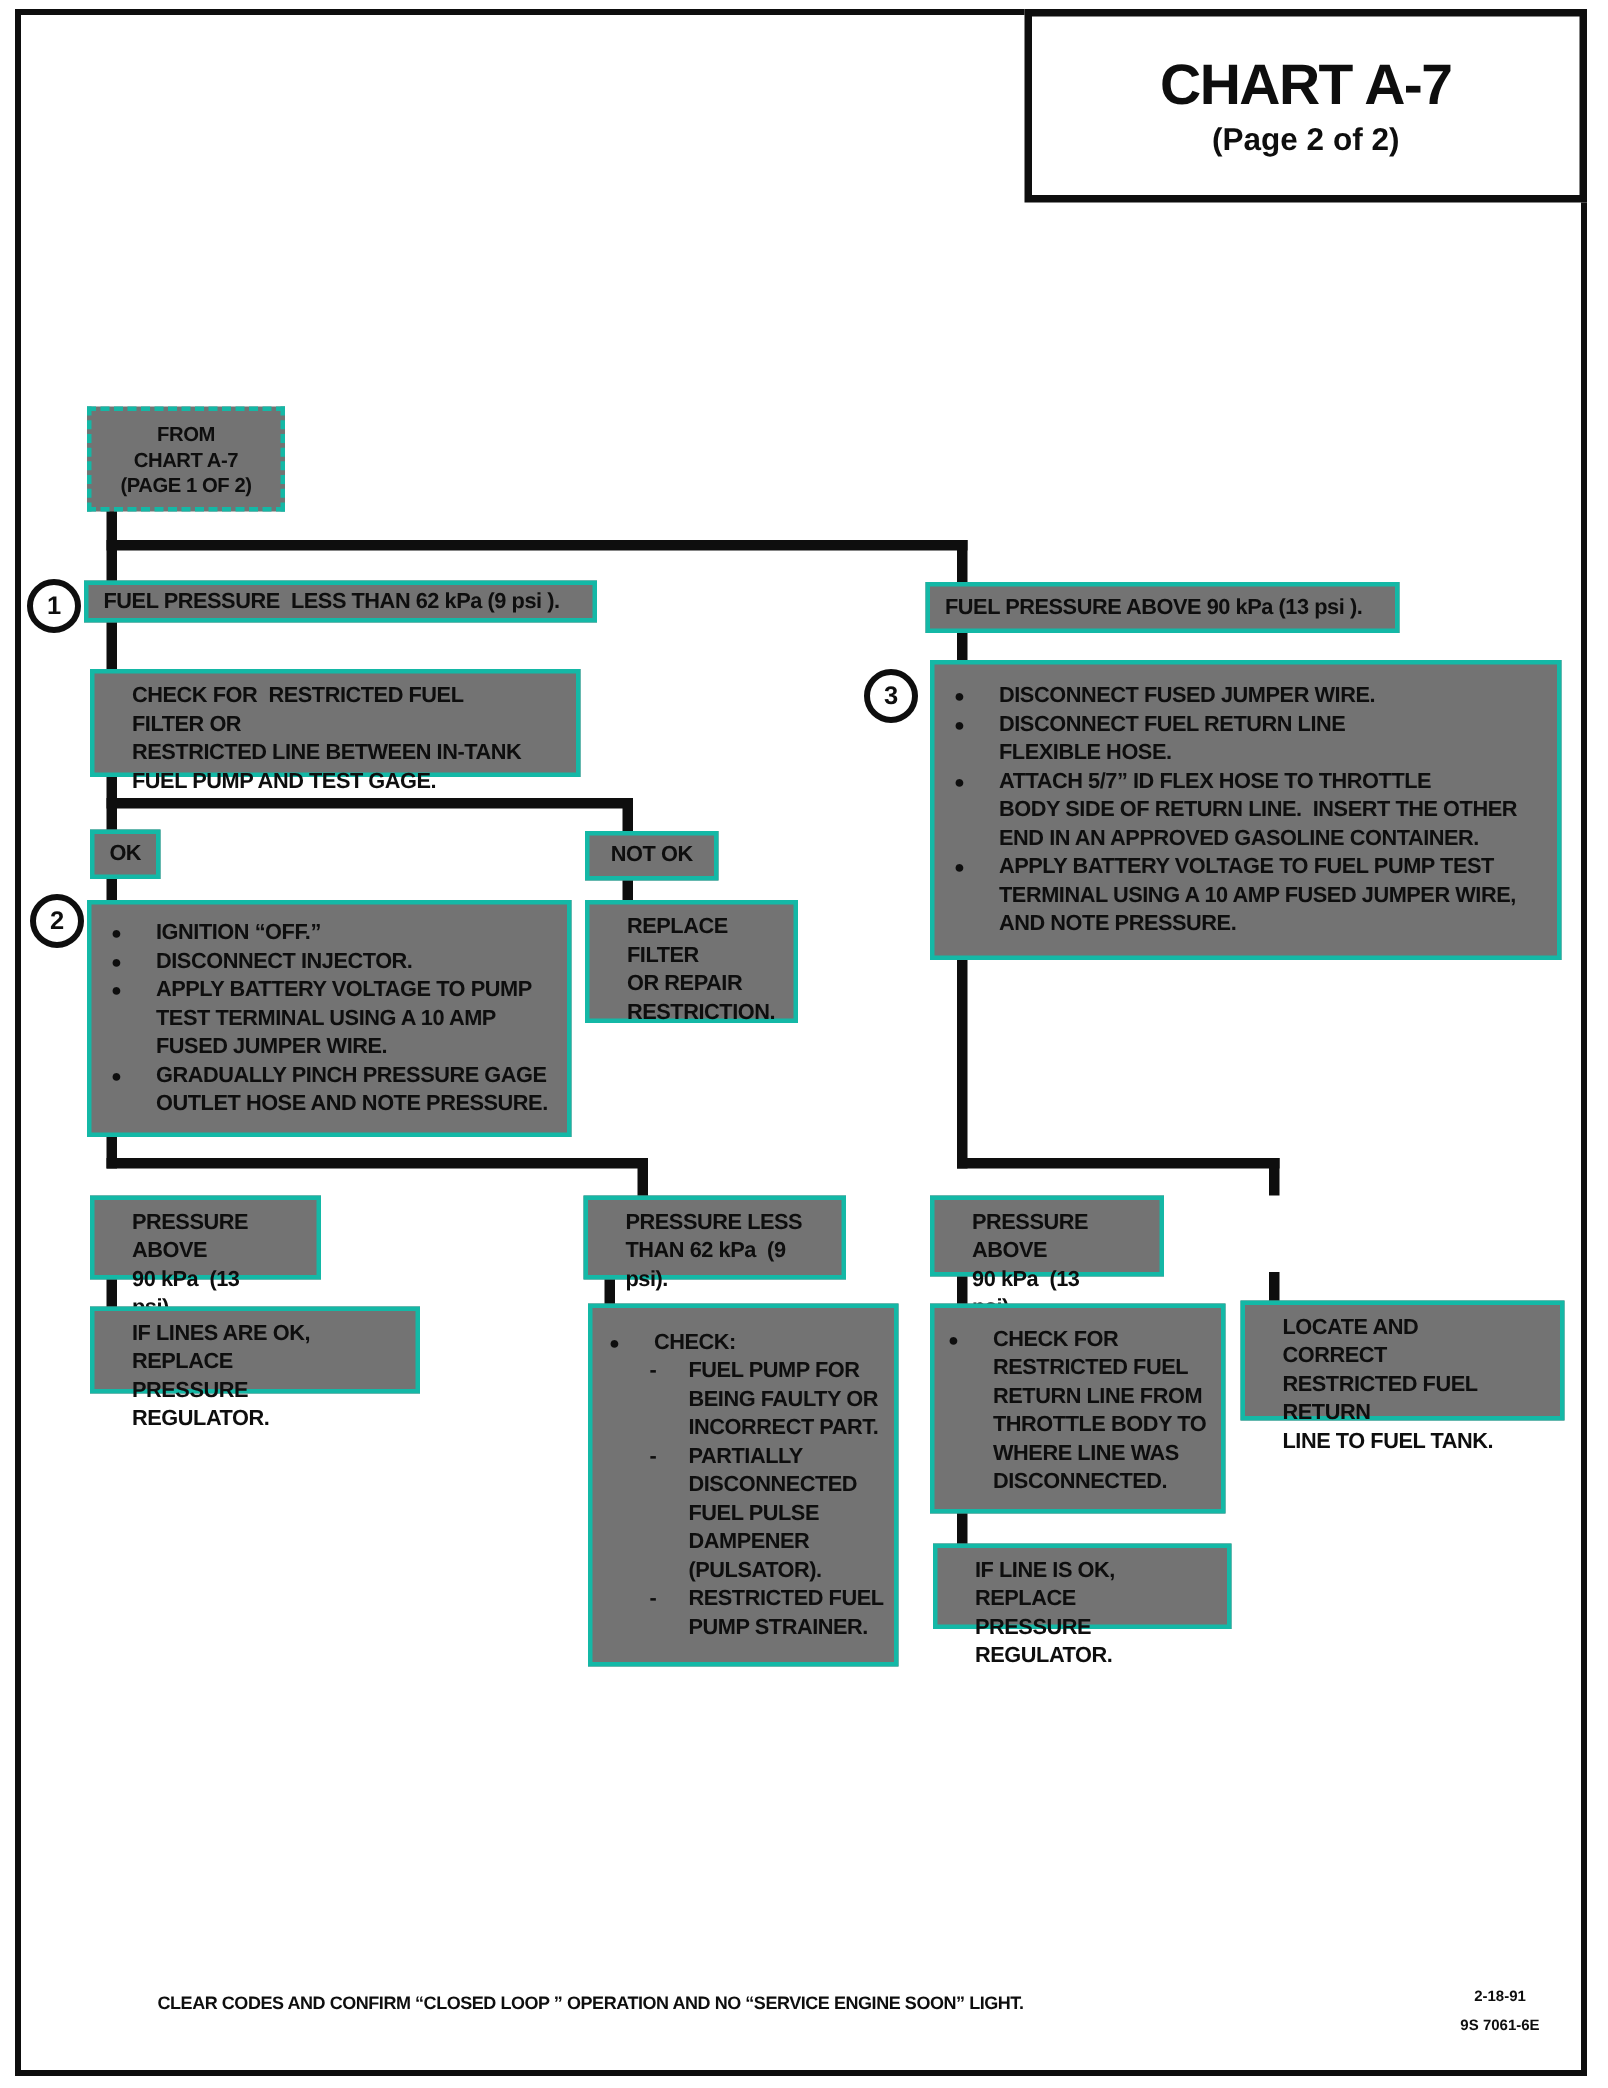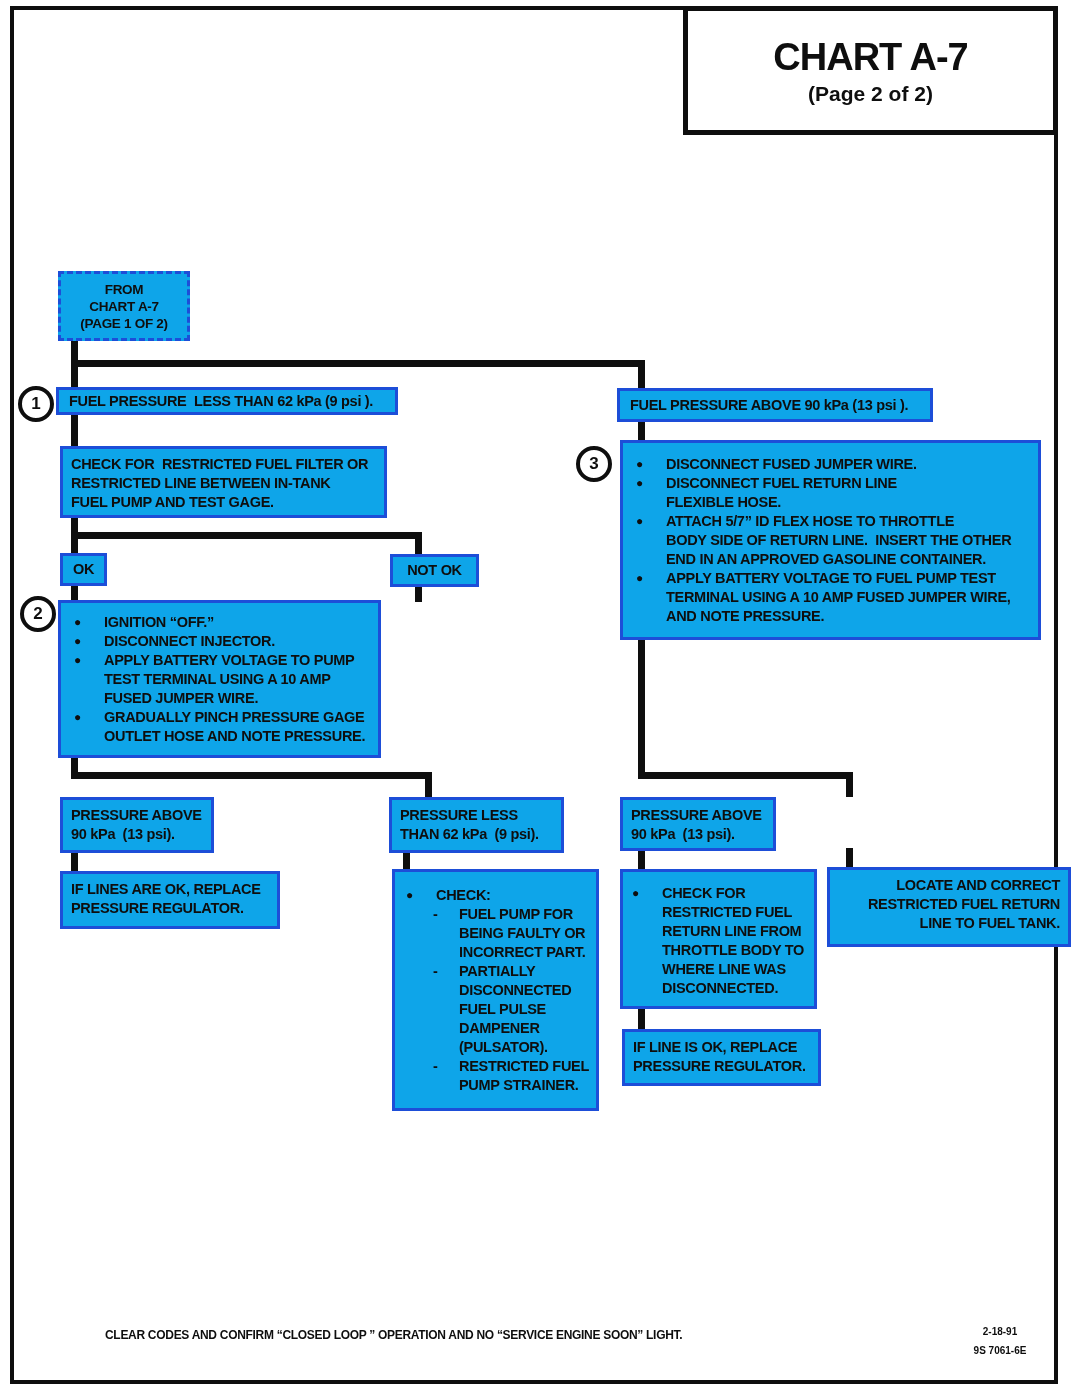--- a/index.html
+++ b/index.html
@@ -4,25 +4,25 @@
 <style>
   html,body{margin:0;padding:0;background:#ffffff;}
   .stage{
     position:relative;width:1072px;height:1392px;background:#ffffff;
     font-family:"Liberation Sans",sans-serif;font-weight:700;color:#0e0e0e;
     overflow:hidden;
   }
   .frame{position:absolute;border:4px solid #0e0e0e;box-sizing:border-box;background:transparent;}
   .line{position:absolute;background:#0e0e0e;}
   .node{
-    position:absolute;background:#0ea5e9;border:3px solid #1d4ed8;box-sizing:border-box;
+    position:absolute;background:#737373;border:3px solid #14b8a6;box-sizing:border-box;
     font-size:14.5px;line-height:19px;letter-spacing:-0.3px;
   }
   .pre{white-space:pre-wrap;}
-  .pad{padding:6px 8px;}
+  .pad{padding:6px 25px;}
   .vcenter{display:flex;align-items:center;}
   .hcenter{display:flex;align-items:center;justify-content:center;text-align:center;}
   .dashed{border-style:dashed;border-width:3px;}
   .badge{
     position:absolute;width:36px;height:36px;border:4px solid #0e0e0e;border-radius:50%;
     background:#ffffff;display:flex;align-items:center;justify-content:center;
     font-size:17px;box-sizing:border-box;
   }
   .bullets{display:flex;flex-direction:column;}
   .b-row{display:flex;align-items:flex-start;}
@@ -117,20 +117,25 @@
     <div class="b-row">
       <span class="b-dot">●</span>
       <span class="pre">GRADUALLY PINCH PRESSURE GAGE
 OUTLET HOSE AND NOTE PRESSURE.</span>
     </div>
   </div>
   <div class="badge" style="left:20px;top:596px;">
     <span>2</span>
   </div>
 
+  <div class="node pad" style="left:390px;top:600px;width:142px;height:82px;">
+    <span class="pre">REPLACE FILTER
+OR REPAIR
+RESTRICTION.</span>
+  </div>
 
   <div class="node pad" style="left:60px;top:797px;width:154px;height:56px;">
     <span class="pre">PRESSURE ABOVE
 90 kPa  (13 psi).</span>
   </div>
   <div class="node pad" style="left:60px;top:871px;width:220px;height:58px;">
     <span class="pre">IF LINES ARE OK, REPLACE
 PRESSURE REGULATOR.</span>
   </div>
 
@@ -211,21 +216,21 @@
 WHERE LINE WAS
 DISCONNECTED.</span>
     </div>
   </div>
 
   <div class="node pad" style="left:622px;top:1029px;width:199px;height:57px;">
     <span class="pre">IF LINE IS OK, REPLACE
 PRESSURE REGULATOR.</span>
   </div>
 
-  <div class="node pad" style="left:827px;top:867px;width:244px;height:80px;text-align:right;">
+  <div class="node pad" style="left:827px;top:867px;width:216px;height:80px;">
     <span class="pre">LOCATE AND CORRECT
 RESTRICTED FUEL RETURN
 LINE TO FUEL TANK.</span>
   </div>
 
   <div class="footer-note">CLEAR CODES AND CONFIRM “CLOSED LOOP ” OPERATION AND NO “SERVICE ENGINE SOON” LIGHT.</div>
   <div class="footer-right">
     <div>2-18-91</div>
     <div>9S 7061-6E</div>
   </div>

